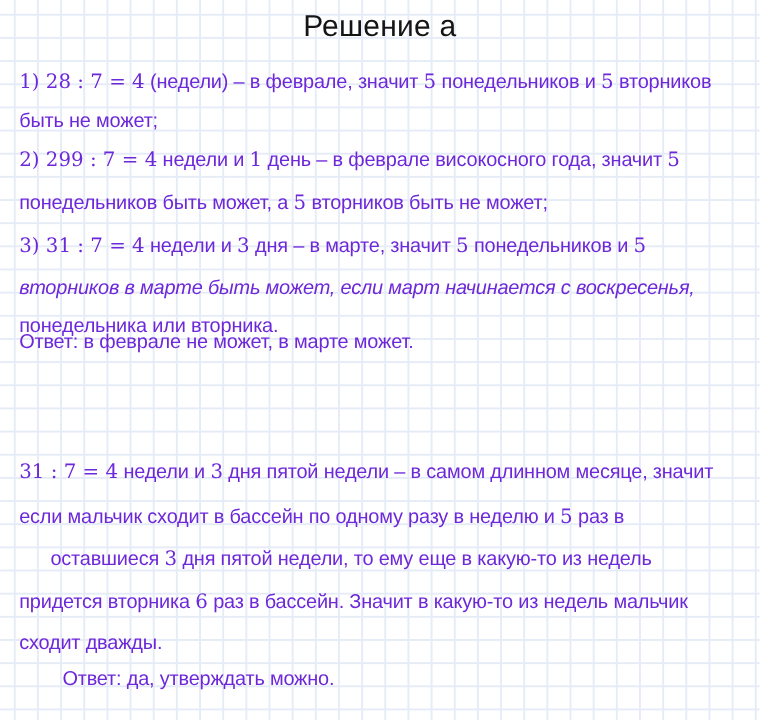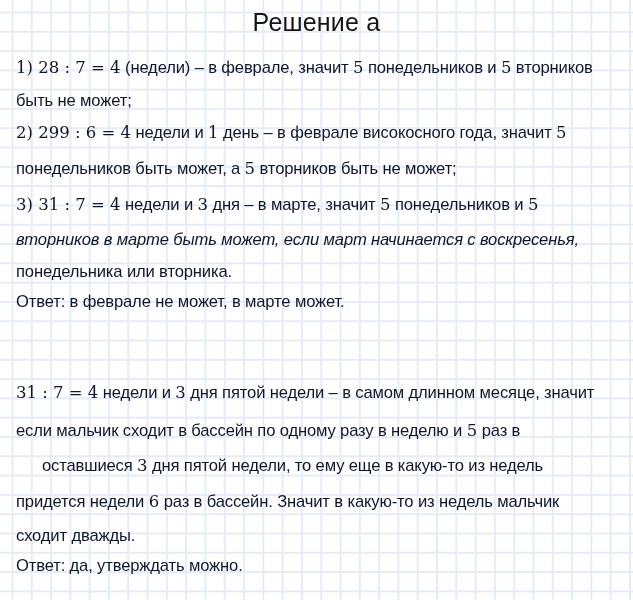--- a/index.html
+++ b/index.html
@@ -15,41 +15,41 @@
     color: #1a1a1a;
   }
   .page { position: absolute; left: 0; top: 0; width: 506px; height: 600px; }
   .heading {
     position: absolute; left: 0; width: 633px; text-align: center;
     font-size: 25px; font-weight: normal; line-height: 30px; margin: 0;
     color: #151515; letter-spacing: 0.2px;
   }
   .line {
     position: absolute; left: 16px; white-space: nowrap;
-    font-size: 16.6px; line-height: 22px; margin: 0; color: #0f172a;
+    font-size: 16.6px; line-height: 22px; margin: 0; color: #6d28d9;
     letter-spacing: -0.15px;
   }
   .num { font-family: "DejaVu Serif", "Liberation Serif", serif; font-size: 16.5px; letter-spacing: 0; }
 </style>
 </head>
 <body>
 
 <div class="page">
   <h2 class="heading" id="heading-a" style="top: 7px;">Решение а</h2>
   <div id="section-a">
       <p class="line" style="top: 57px;"><span class="num">1) 28 : 7 = 4</span><span> (недели) – в феврале, значит </span><span class="num">5</span><span> понедельников и </span><span class="num">5</span><span> вторников</span></p>
       <p class="line" style="top: 90px;"><span>быть не может;</span></p>
-      <p class="line" style="top: 122px;"><span class="num">2) 299 : 6 = 4</span><span> недели и </span><span class="num">1</span><span> день – в феврале високосного года, значит </span><span class="num">5</span></p>
+      <p class="line" style="top: 122px;"><span class="num">2) 299 : 7 = 4</span><span> недели и </span><span class="num">1</span><span> день – в феврале високосного года, значит </span><span class="num">5</span></p>
       <p class="line" style="top: 158px;"><span>понедельников быть может, а </span><span class="num">5</span><span> вторников быть не может;</span></p>
       <p class="line" style="top: 194px;"><span class="num">3) 31 : 7 = 4</span><span> недели и </span><span class="num">3</span><span> дня – в марте, значит </span><span class="num">5</span><span> понедельников и </span><span class="num">5</span></p>
       <p class="line" style="top: 229px; font-style: italic;"><span>вторников в марте быть может, если март начинается с воскресенья,</span></p>
       <p class="line" style="top: 261px;"><span>понедельника или вторника.</span></p>
-      <p class="line" style="top: 291px;"><span>Ответ: в феврале не может, в марте может.</span></p>
+      <p class="line" style="top: 274px;"><span>Ответ: в феврале не может, в марте может.</span></p>
     </div>
   <div id="section-b">
       <p class="line" style="top: 382px;"><span class="num">31 : 7 = 4</span><span> недели и </span><span class="num">3</span><span> дня пятой недели – в самом длинном месяце, значит</span></p>
       <p class="line" style="top: 420px; text-align: right;"><span>если мальчик сходит в бассейн по одному разу в неделю и </span><span class="num">5</span><span> раз в</span></p>
       <p class="line" style="top: 455px; margin-left: 26px;"><span>оставшиеся </span><span class="num">3</span><span> дня пятой недели, то ему еще в какую-то из недель</span></p>
-      <p class="line" style="top: 491px;"><span>придется недели </span><span class="num">6</span><span> раз в бассейн. Значит в какую-то из недель мальчик</span></p>
+      <p class="line" style="top: 491px;"><span>придется вторника </span><span class="num">6</span><span> раз в бассейн. Значит в какую-то из недель мальчик</span></p>
       <p class="line" style="top: 525px;"><span>сходит дважды.</span></p>
-      <p class="line" style="top: 555px;"><span>Ответ: да, утверждать можно.</span></p>
+      <p class="line" style="top: 555px; margin-left: 36px;"><span>Ответ: да, утверждать можно.</span></p>
     </div>
 </div>
 
 </body></html>

